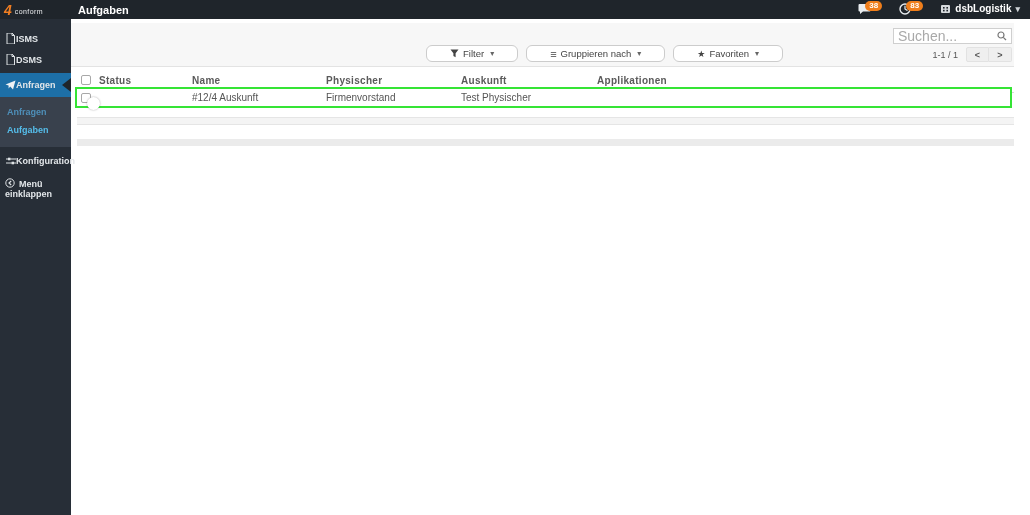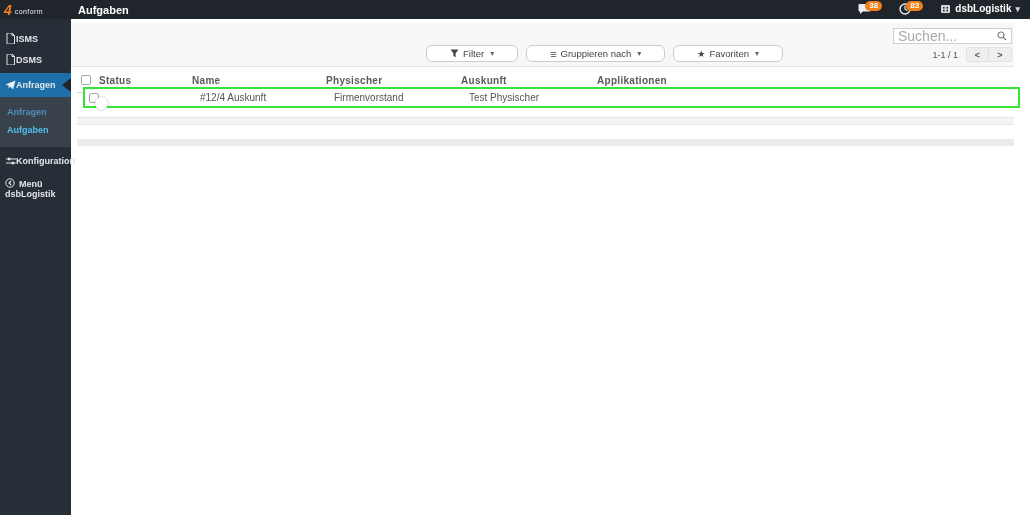--- a/index.html
+++ b/index.html
@@ -45,21 +45,21 @@
   .pager-btns { display:flex; }
   .pager-btn { width:23px; height:15px; background:#efefef; border:1px solid #e2e2e2; color:#555; font-size:9px; font-weight:bold; display:flex; align-items:center; justify-content:center; cursor:pointer; }
   .pager-btn:first-child { border-radius:2px 0 0 2px; }
   .pager-btn:last-child { border-radius:0 2px 2px 0; border-left:none; }
 
   
   .grid-cols { display:grid; grid-template-columns:22px 93px 134px 135px 136px 165px 1fr; align-items:center; }
   .thead { position:absolute; left:6px; top:49px; width:937px; height:25px; border-bottom:1px solid #d8d8d8; background:#fff; }
   .thead .th { font-size:10px; font-weight:bold; color:#5a5a5a; letter-spacing:.3px; }
   .checkbox { width:10px; height:10px; border:1px solid #a8a8a8; border-radius:2px; background:#fff; margin-left:4px; }
-  .trow { position:absolute; left:12px; top:68px; width:937px; height:21px; border:2px solid #35e435; background:#fff; }
+  .trow { position:absolute; left:4px; top:68px; width:937px; height:21px; border:2px solid #35e435; background:#fff; }
   .trow .td { font-size:10px; color:#555; }
   .toggle { width:24px; height:11px; background:#c9c9c9; border-radius:6px; position:relative; }
   .toggle .knob { position:absolute; right:-1px; top:-1px; width:13px; height:13px; border-radius:50%; background:#fff; box-shadow:0 0 2px rgba(0,0,0,.35); }
   .stripe1 { position:absolute; left:6px; top:98px; width:937px; height:8px; background:#f4f4f4; border-top:1px solid #e5e5e5; border-bottom:1px solid #e5e5e5; }
   .stripe2 { position:absolute; left:6px; top:120px; width:937px; height:7px; background:#ebebeb; }
 
   svg { display:block; }
 </style>
 </head>
 <body>
@@ -146,21 +146,21 @@
         </svg>
     </span>
     <span>Konfiguration</span>
   </div>
   <div class="side-item wrap-label" style="width:60px;">
     <span class="ic">
       <svg width="10" height="10" viewBox="0 0 10 10">
           <circle cx="5" cy="5" r="4.2" fill="none" stroke="#dfe3e6" stroke-width="1"></circle>
           <path d="M6.2 3 4 5l2.2 2" fill="none" stroke="#dfe3e6" stroke-width="1.2"></path>
         </svg>
-    </span><span>Menü dsbLogistik</span>
+    </span><span>Menü einklappen</span>
   </div>
 </div>
 
 <div class="main">
 
   <div class="control-panel">
     <div class="searchbox">
       <input type="text" placeholder="Suchen..." style="">
       <span>
         <svg width="10" height="10" viewBox="0 0 10 10">

